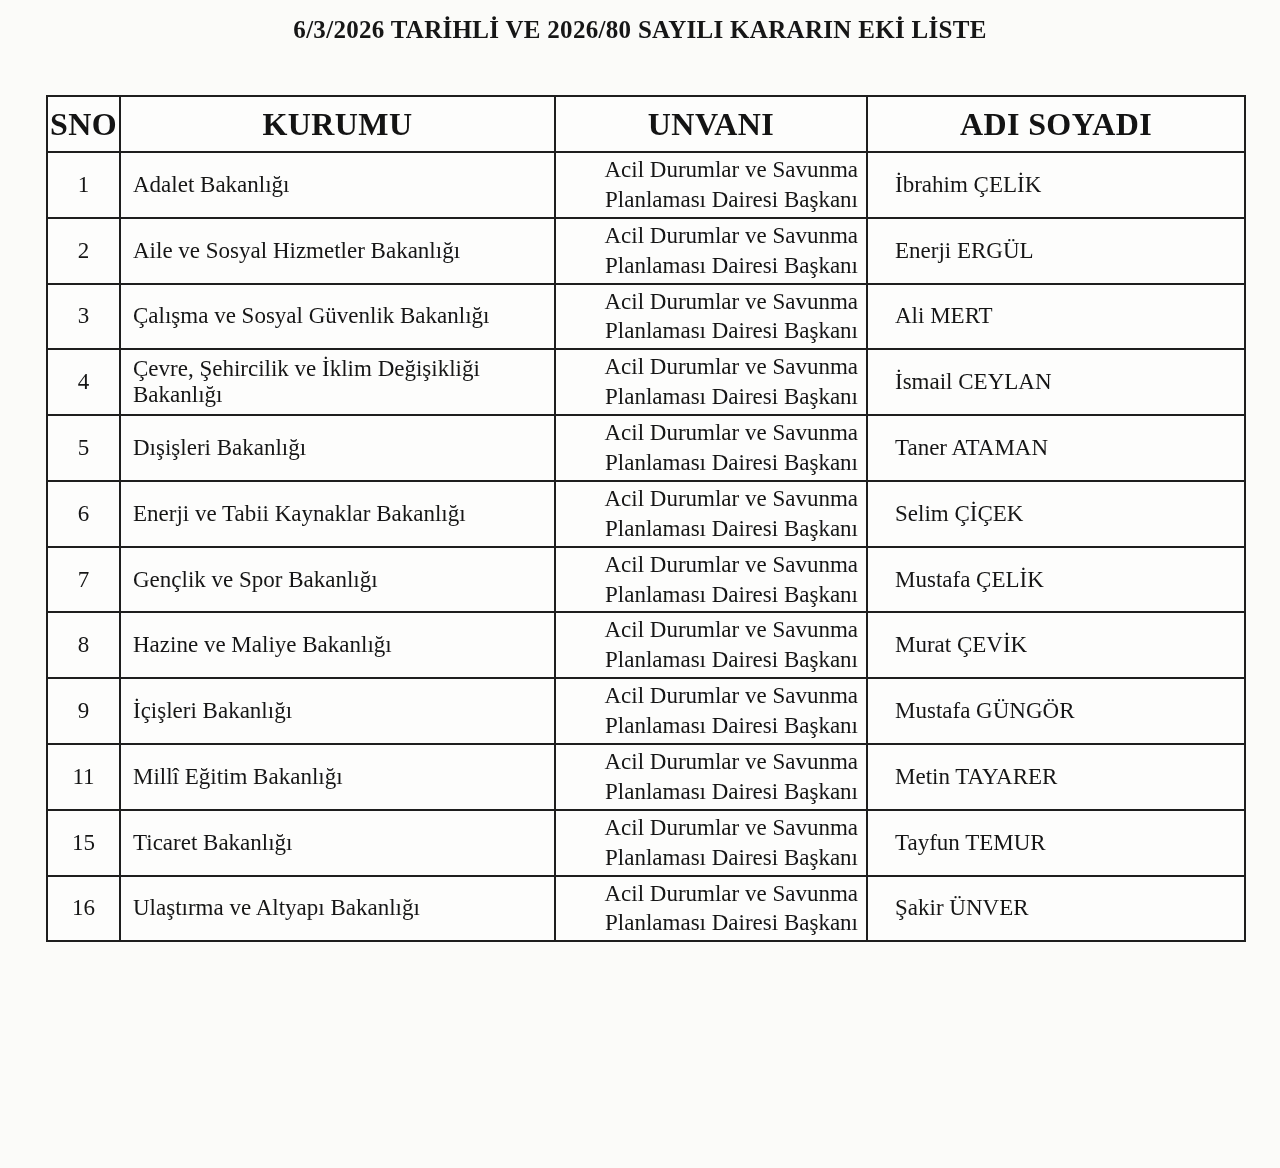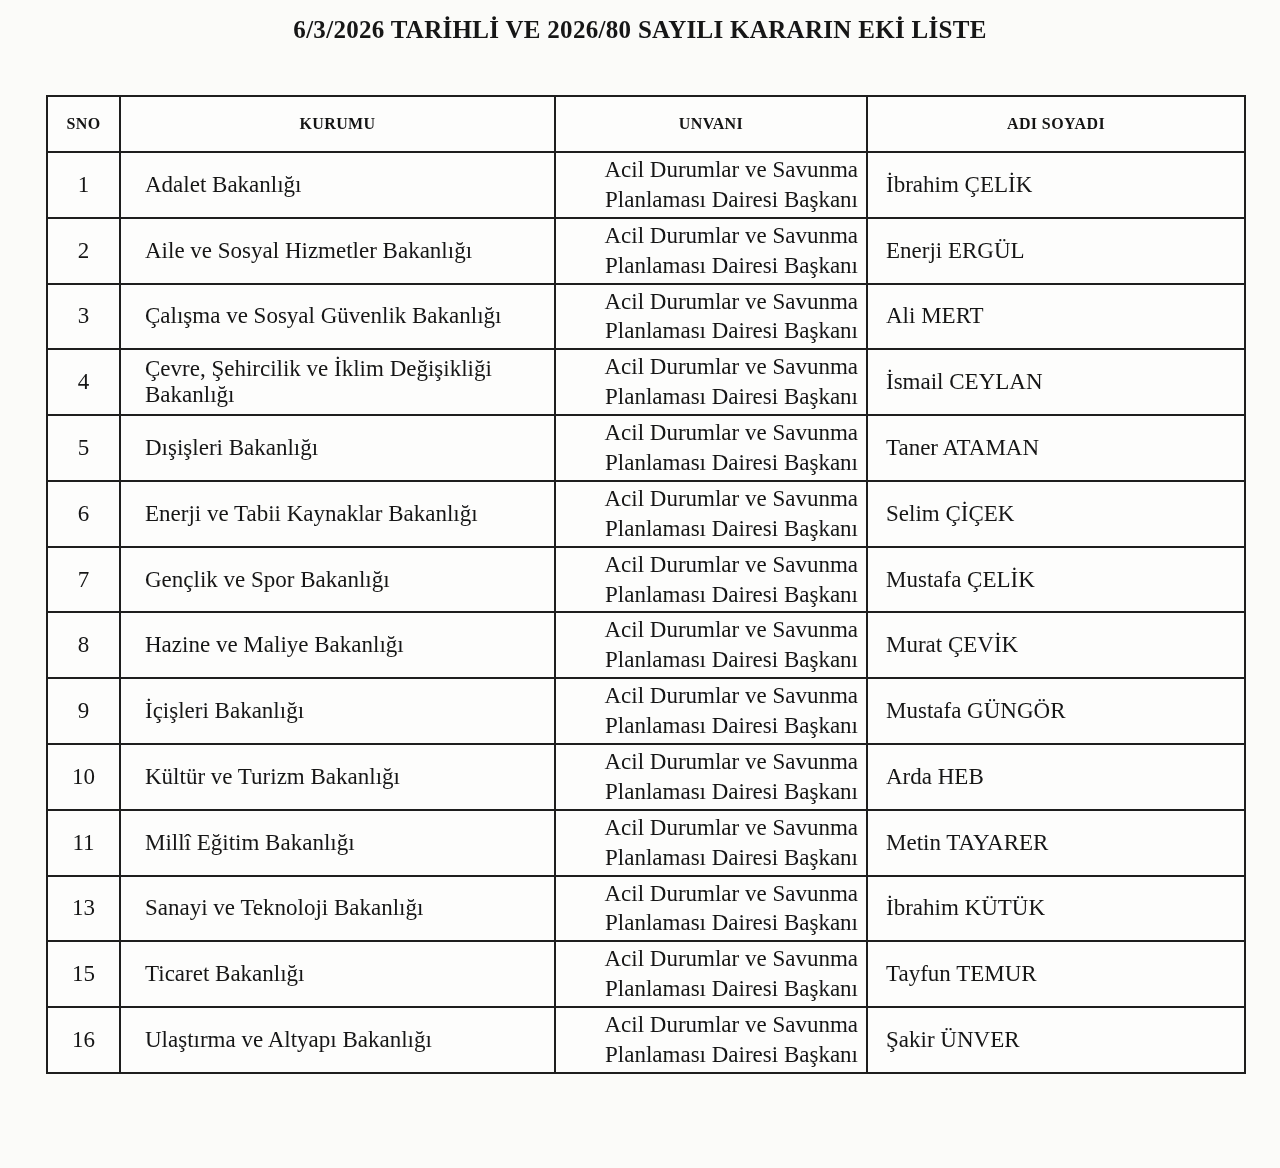--- a/index.html
+++ b/index.html
@@ -36,40 +36,40 @@
     table-layout: fixed;
     background: #fdfdfc;
   }
   .list-table th, .list-table td {
     border: 2px solid #1e1e1e;
     vertical-align: middle;
     overflow: hidden;
   }
   .list-table th {
     height: 52px;
-    font-size: 16px;
+    font-size: 32px;
     font-weight: bold;
     text-align: center;
     letter-spacing: 0.4px;
     color: #141414;
   }
   .list-table td {
     height: 58px;
     font-size: 23px;
     padding: 2px 6px;
     color: #161616;
   }
   td.col-sno { text-align: center; }
-  td.col-kurumu { padding-left: 24px; }
+  td.col-kurumu { padding-left: 12px; }
   td.col-unvani {
     padding: 2px 8px;
     line-height: 1.3;
     text-align: right;
   }
-  td.col-adi_soyadi { padding-left: 18px; margin-left: 36px; }
+  td.col-adi_soyadi { padding-left: 27px; margin-left: 36px; }
 </style>
 </head>
 <body>
 
 <div class="page">
   <h1 class="title">6/3/2026 TARİHLİ VE 2026/80 SAYILI KARARIN EKİ LİSTE</h1>
 
   <table class="list-table">
     <colgroup>
       <col style="width:73px">
@@ -134,36 +134,24 @@
           <td class="col-unvani">Acil Durumlar ve Savunma Planlaması Dairesi Başkanı</td>
           <td class="col-adi_soyadi">Murat ÇEVİK</td>
         </tr>
         <tr>
           <td class="col-sno">9</td>
           <td class="col-kurumu">İçişleri Bakanlığı</td>
           <td class="col-unvani">Acil Durumlar ve Savunma Planlaması Dairesi Başkanı</td>
           <td class="col-adi_soyadi">Mustafa GÜNGÖR</td>
         </tr>
         <tr>
-          <td class="col-sno">10</td>
-          <td class="col-kurumu">Kültür ve Turizm Bakanlığı</td>
-          <td class="col-unvani">Acil Durumlar ve Savunma Planlaması Dairesi Başkanı</td>
-          <td class="col-adi_soyadi">Arda HEB</td>
-        </tr>
-        <tr>
           <td class="col-sno">11</td>
           <td class="col-kurumu">Millî Eğitim Bakanlığı</td>
           <td class="col-unvani">Acil Durumlar ve Savunma Planlaması Dairesi Başkanı</td>
           <td class="col-adi_soyadi">Metin TAYARER</td>
-        </tr>
-        <tr>
-          <td class="col-sno">13</td>
-          <td class="col-kurumu">Sanayi ve Teknoloji Bakanlığı</td>
-          <td class="col-unvani">Acil Durumlar ve Savunma Planlaması Dairesi Başkanı</td>
-          <td class="col-adi_soyadi">İbrahim KÜTÜK</td>
         </tr>
         <tr>
           <td class="col-sno">15</td>
           <td class="col-kurumu">Ticaret Bakanlığı</td>
           <td class="col-unvani">Acil Durumlar ve Savunma Planlaması Dairesi Başkanı</td>
           <td class="col-adi_soyadi">Tayfun TEMUR</td>
         </tr>
         <tr>
           <td class="col-sno">16</td>
           <td class="col-kurumu">Ulaştırma ve Altyapı Bakanlığı</td>

